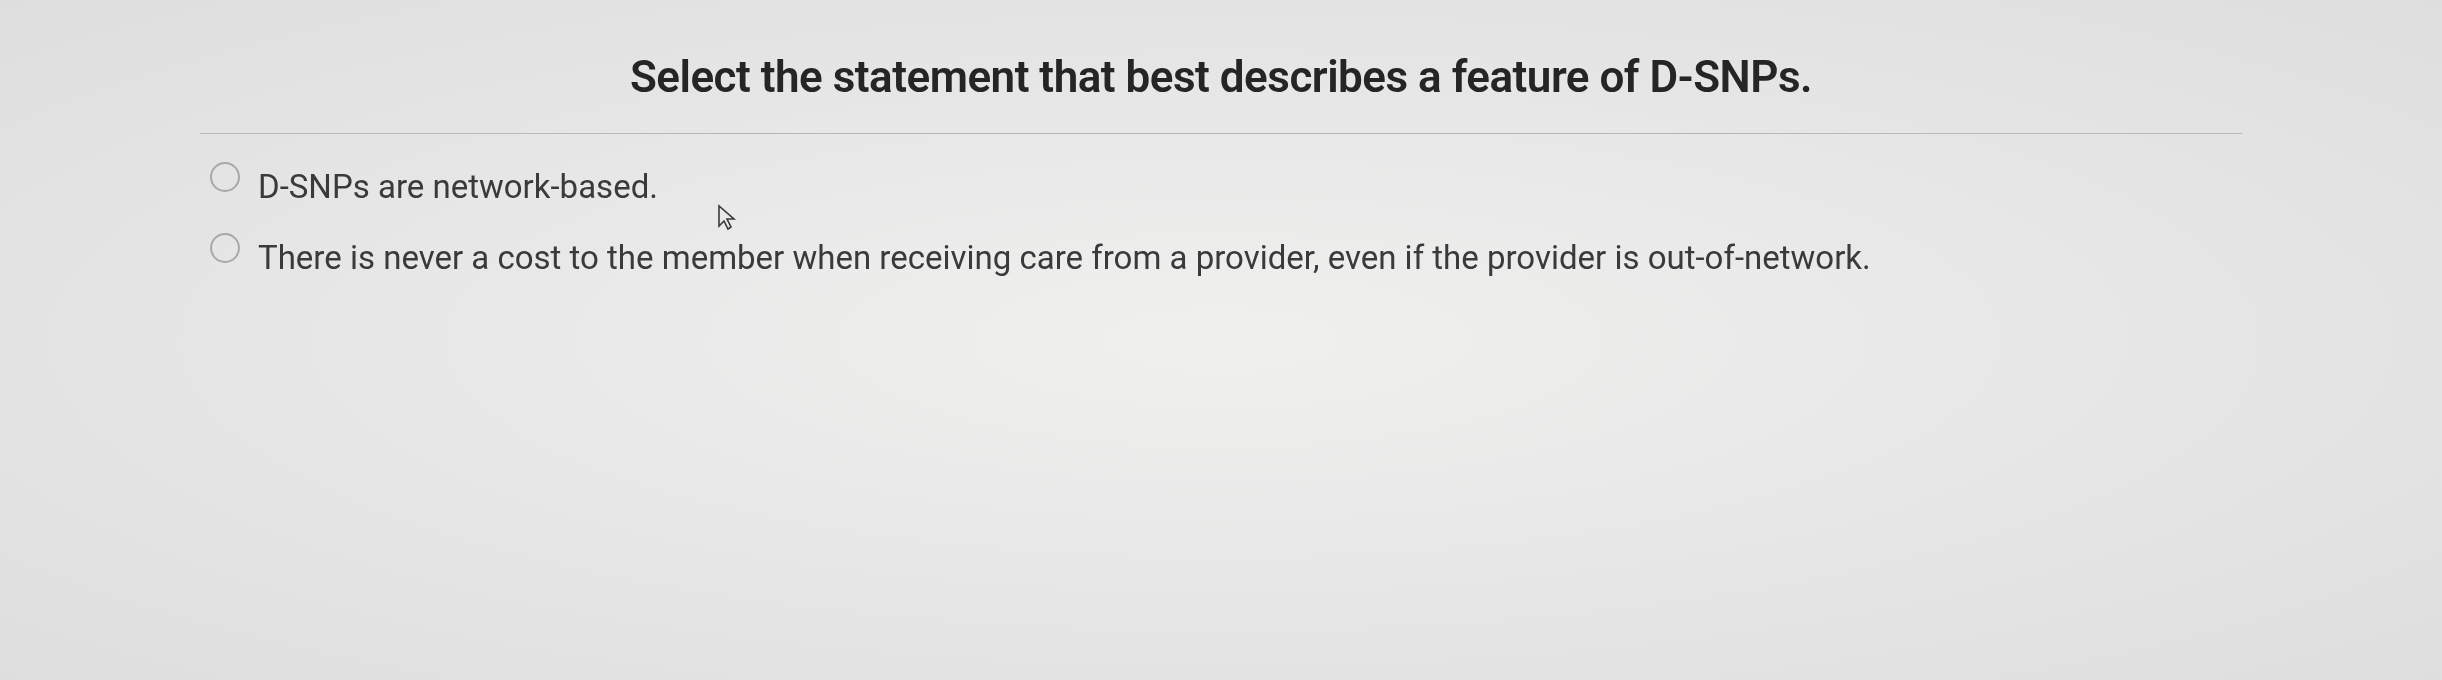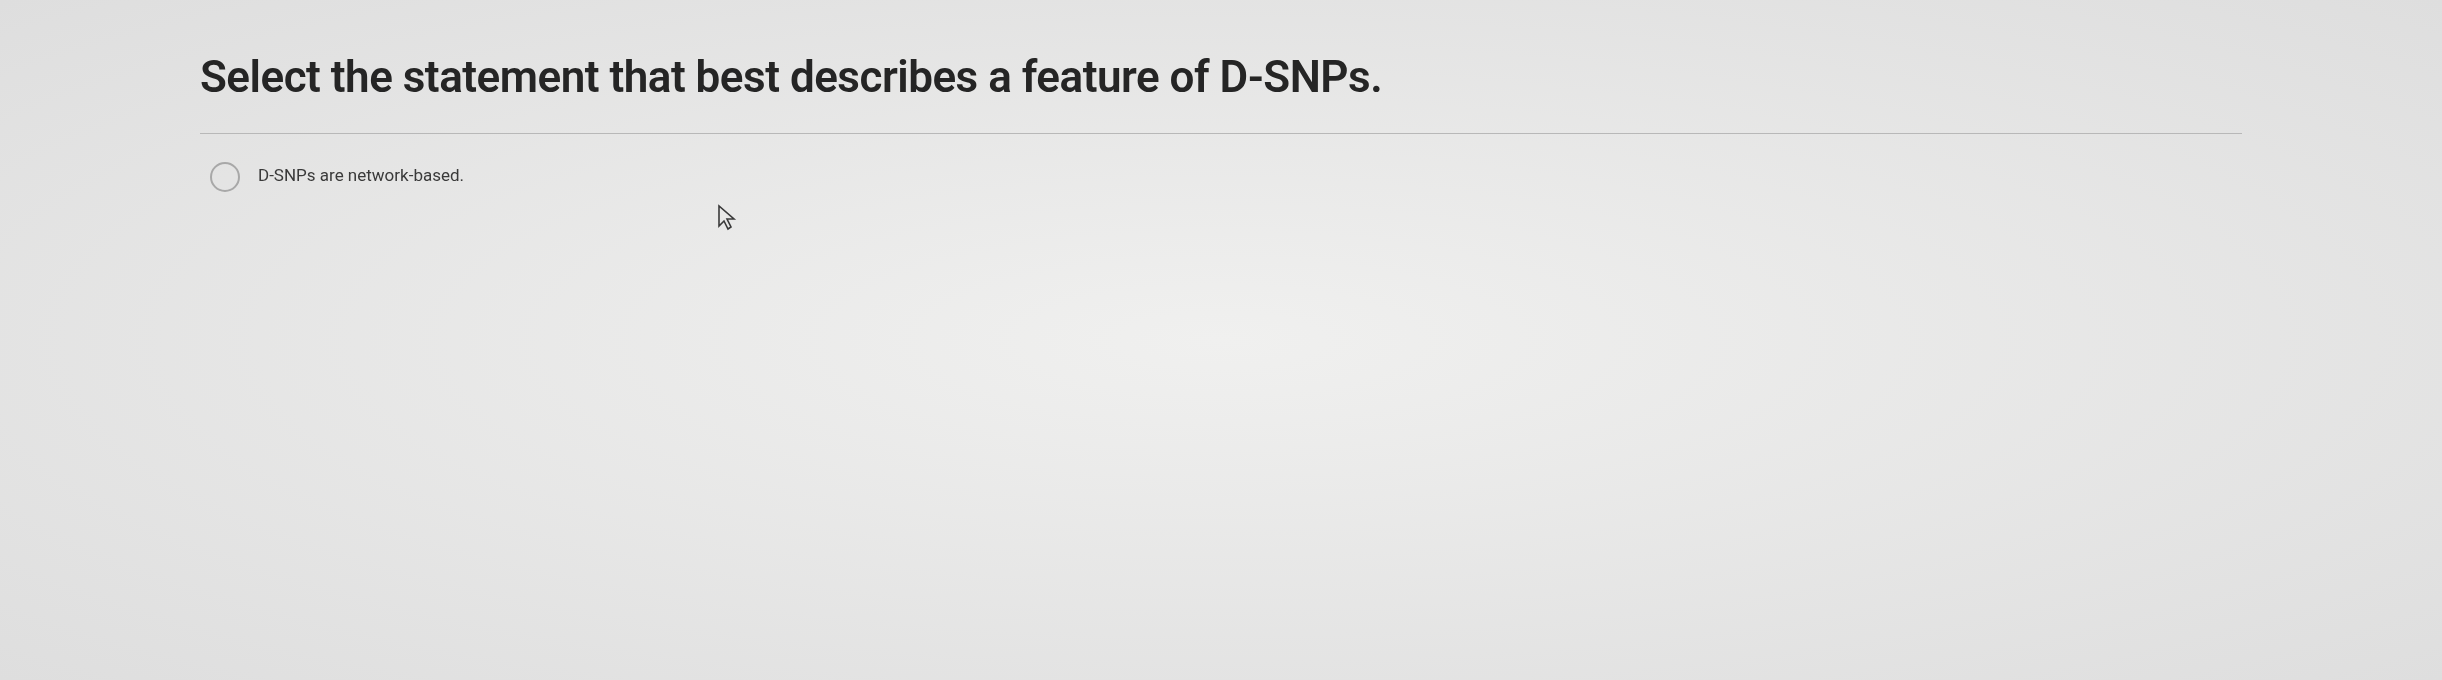--- a/index.html
+++ b/index.html
@@ -14,20 +14,21 @@
       padding: 50px 200px 60px 200px;
       color: #2a2a2a;
     }
     .question-title {
       font-size: 44px;
       font-weight: 600;
       color: #252525;
       line-height: 1.25;
       margin-bottom: 28px;
       letter-spacing: -0.5px;
+      text-align: center;
     }
     .divider {
       border: none;
       border-top: 1px solid #b8b8b8;
       margin-bottom: 28px;
     }
     .options {
       padding-left: 10px;
     }
     .option {
@@ -40,21 +41,21 @@
       flex-shrink: 0;
       width: 30px;
       height: 30px;
       border: 2px solid #a8a8a8;
       border-radius: 50%;
       background: transparent;
       margin-top: 0px;
       cursor: pointer;
     }
     .option-text {
-      font-size: 17px;
+      font-size: 33px;
       color: #3a3a3a;
       line-height: 1.45;
       padding-top: 1px;
     }
     .cursor-icon {
       position: absolute;
       top: 204px;
       left: 717px;
       pointer-events: none;
     }
@@ -68,18 +69,22 @@
 
 <div class="options">
 
   <div class="option">
     <span class="radio"></span>
     <span class="option-text">D-SNPs are network-based.</span>
   </div>
 
 
 
+  <div class="option">
+    <span class="radio"></span>
+    <span class="option-text">There is never a cost to the member when receiving care from a provider, even if the provider is out-of-network.</span>
+  </div>
 
 </div>
 
 <svg class="cursor-icon" width="22" height="28" viewBox="0 0 22 28">
   <path d="M2 2 L2 22 L7 17 L11 25 L14 23 L10 15 L17 15 Z" fill="none" stroke="#3a3a3a" stroke-width="1.6"></path>
 </svg>
 
 </body></html>

